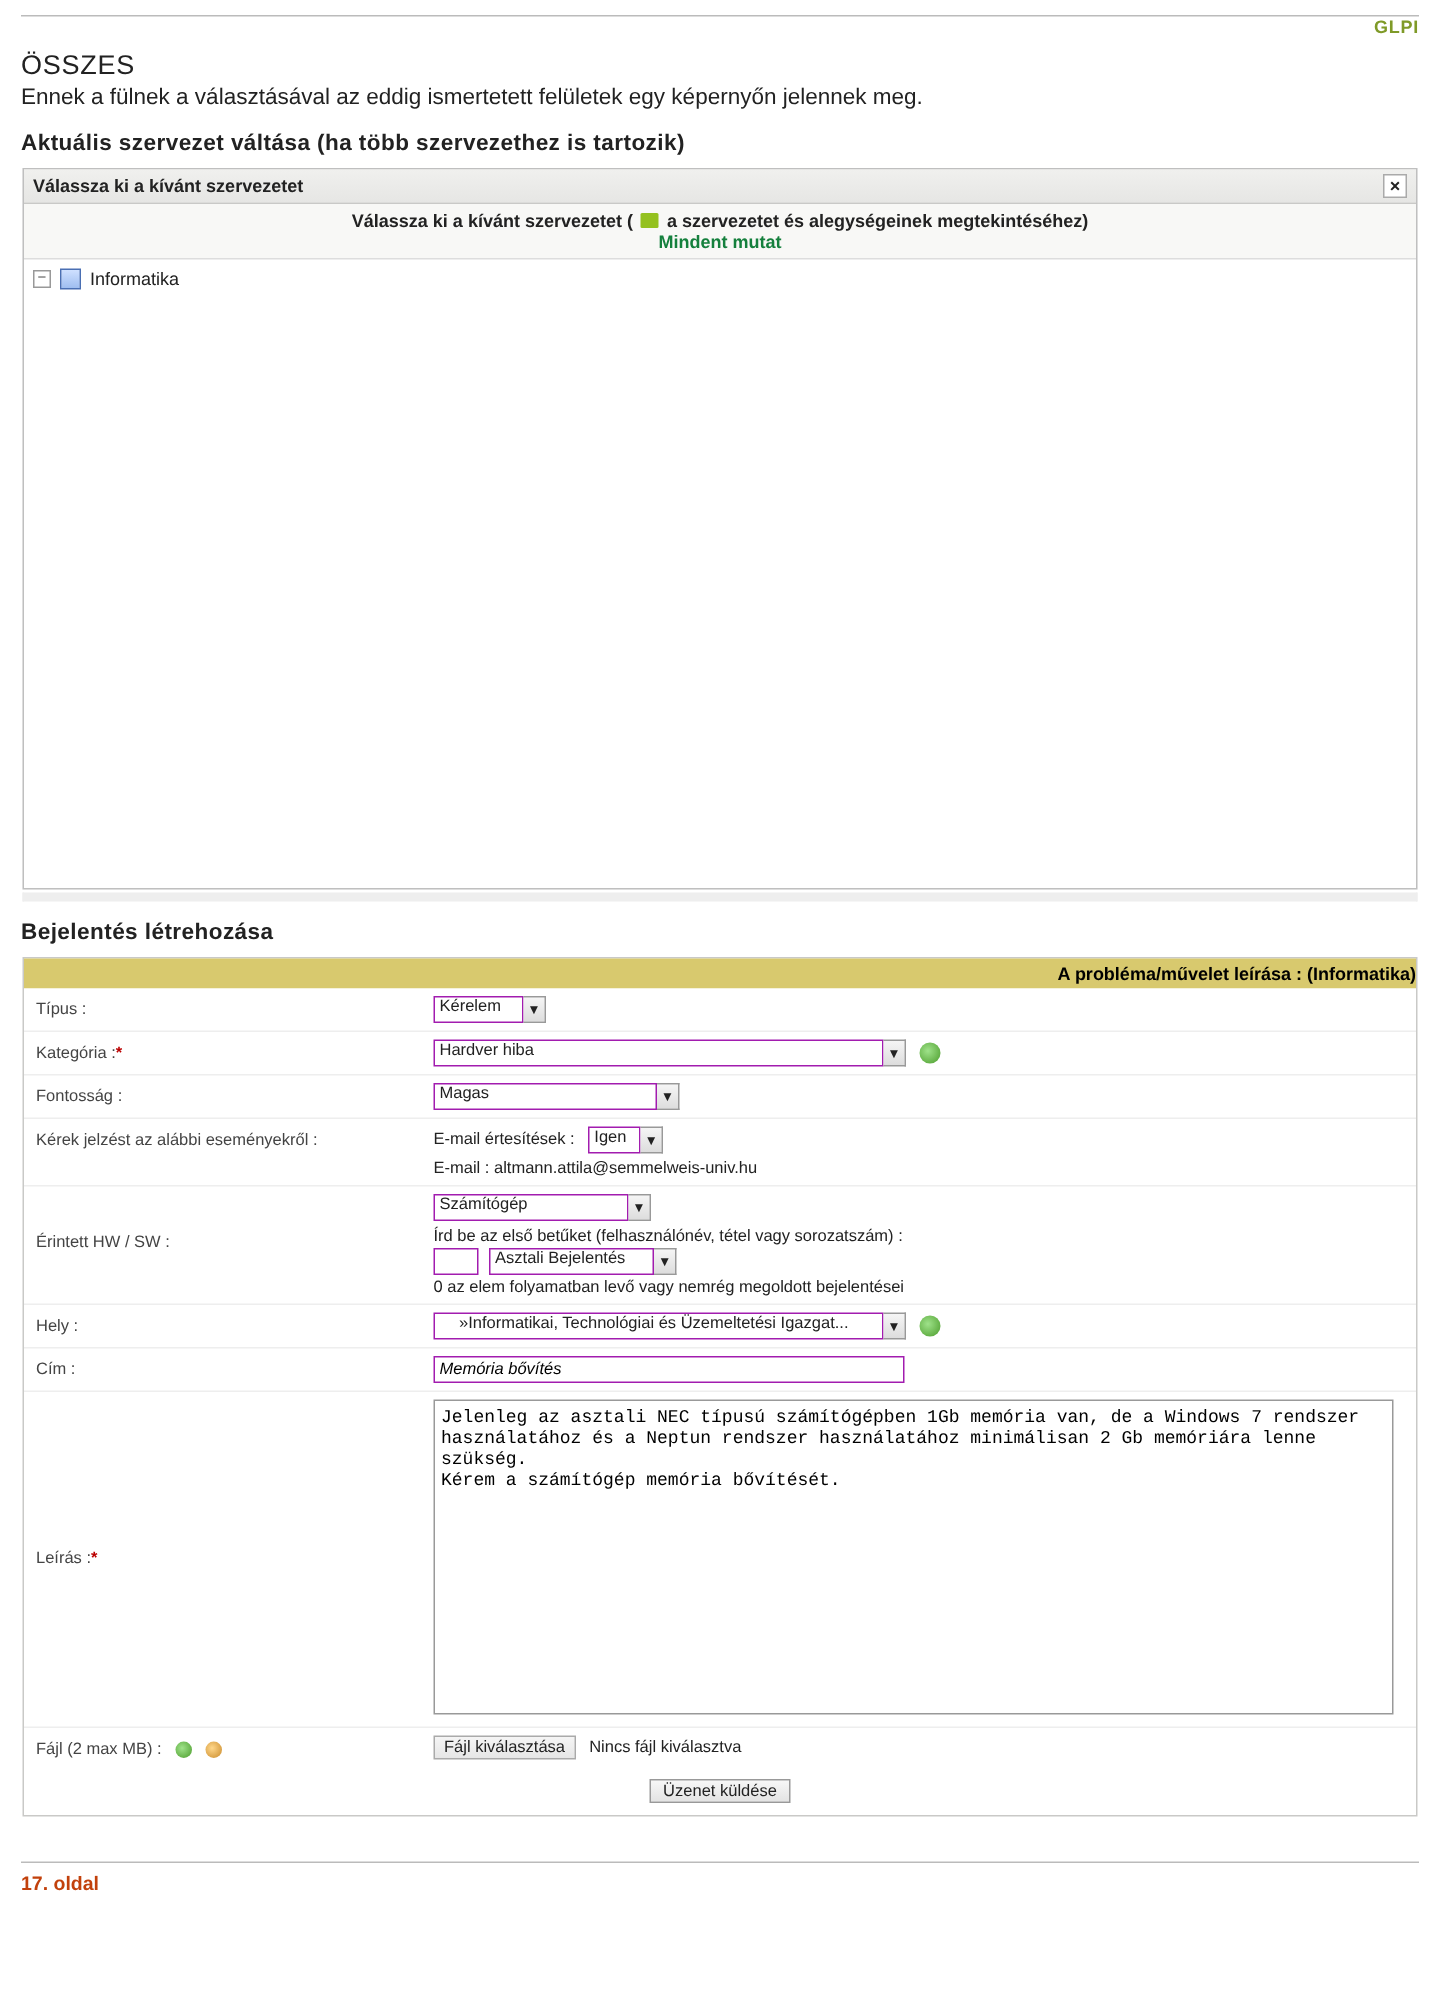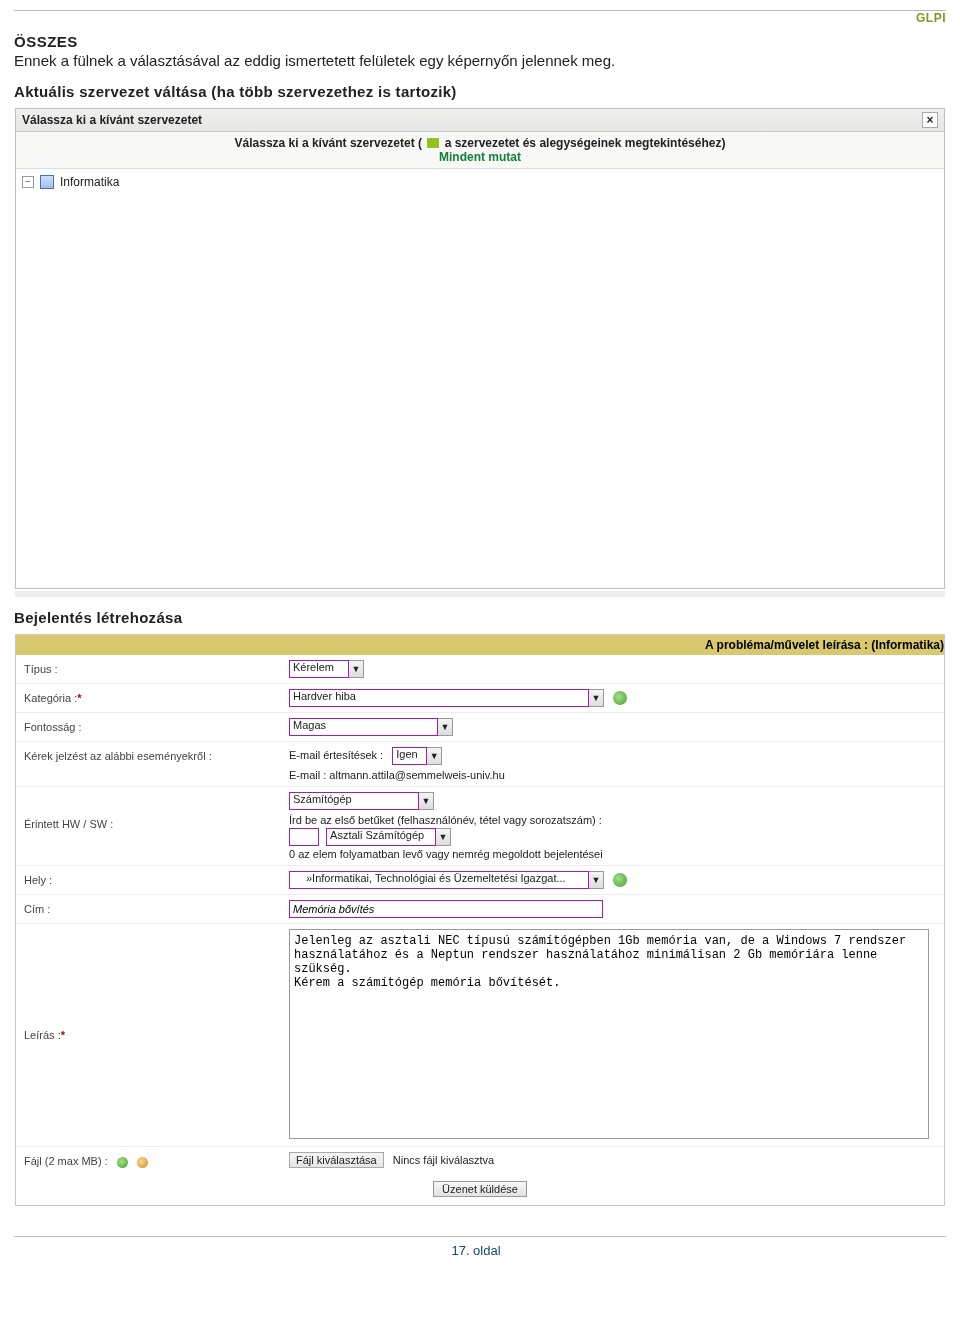--- a/index.html
+++ b/index.html
@@ -1,19 +1,19 @@
 <!DOCTYPE html>
 <html><head>
 <meta charset="utf-8">
 <style>
   html,body{margin:0;padding:0;background:#fff;font-family:Arial,Helvetica,sans-serif;color:#222;}
   .page{width:960px;min-height:1336px;position:relative;padding:10px 14px 0 14px;box-sizing:border-box;}
   .top-rule{border-top:1px solid #bbb;height:0;margin:0 0 4px 0;}
   .header-logo{color:#7f9a28;font-weight:bold;font-size:12px;text-align:right;margin:-4px 0 8px 0;letter-spacing:.5px;}
-  .doc-h{font-family:"Trebuchet MS","Century Gothic",Arial,sans-serif;font-size:15px;font-weight:bold;letter-spacing:.5px;margin:4px 0 2px 0;}
+  .doc-h{font-family:"Trebuchet MS","Century Gothic",Arial,sans-serif;font-size:18px;font-weight:normal;letter-spacing:.5px;margin:4px 0 2px 0;}
   .doc-p{font-family:"Trebuchet MS","Century Gothic",Arial,sans-serif;font-size:15px;margin:0 0 14px 0;}
   .doc-h2{font-family:"Trebuchet MS","Century Gothic",Arial,sans-serif;font-size:15px;font-weight:bold;letter-spacing:.3px;margin:12px 0 8px 0;}
   
   .dlg{border:1px solid #bfbfbf;background:#f8f8f6;width:928px;margin:0 auto 2px auto;}
   .dlg-title{display:flex;justify-content:space-between;align-items:center;background:linear-gradient(#f0f0ee,#e6e6e4);border-bottom:1px solid #c9c9c7;padding:3px 6px;font-size:12px;color:#222;font-weight:bold;}
   .dlg-close{width:14px;height:14px;border:1px solid #aaa;display:flex;align-items:center;justify-content:center;font-size:12px;line-height:12px;background:#fff;cursor:pointer;}
   .dlg-sub{font-size:12px;font-weight:bold;text-align:center;padding:4px 0 0 0;}
   .dlg-sub .dd{display:inline-block;width:12px;height:10px;background:#94c11f;margin:0 2px -1px 2px;border-radius:1px;}
   .show-all{color:#15803d;font-weight:bold;text-align:center;font-size:12px;padding:0 0 4px 0;}
   .tree{background:#fff;border-top:1px solid #ddd;height:420px;padding:6px 6px;box-sizing:border-box;font-size:12px;}
@@ -32,21 +32,21 @@
   .ctrls{flex:1;}
   .sel,.inp{border:1px solid #a21caf;background:#fff;height:18px;font-size:11px;padding:0 3px;box-sizing:border-box;display:inline-block;vertical-align:middle;}
   .dd-btn{display:inline-block;width:15px;height:18px;border:1px solid #999;background:linear-gradient(#f5f5f5,#ddd);border-left:none;box-sizing:border-box;text-align:center;font-size:9px;line-height:16px;vertical-align:middle;}
   .circle-ico{display:inline-block;width:14px;height:14px;border-radius:50%;background:radial-gradient(circle at 40% 40%,#9fe28a,#4a9b2a);margin-left:6px;vertical-align:middle;}
   .ta{width:640px;height:210px;border:1px solid #999;resize:none;font-family:"Courier New",monospace;font-size:12px;padding:4px;box-sizing:border-box;background:#fff;}
   .btn{border:1px solid #999;background:linear-gradient(#f7f7f7,#e3e3e3);padding:1px 8px;font-size:11px;display:inline-block;cursor:pointer;}
   .filebtn{border:1px solid #aaa;background:linear-gradient(#f5f5f5,#e6e6e6);padding:1px 6px;font-size:11px;display:inline-block;}
   .file-status{margin-left:6px;}
   .foot{text-align:center;padding:8px 0;}
   .bottom-rule{border-top:1px solid #bbb;margin-top:30px;}
-  .pgnum{font-family:"Trebuchet MS",Arial,sans-serif;font-size:13px;text-align:center;padding:6px 8px 10px 0;color:#0c4a6e;}
+  .pgnum{font-family:"Trebuchet MS",Arial,sans-serif;font-size:13px;text-align:left;padding:6px 8px 10px 0;color:#c2410c;font-weight:bold;}
 </style>
 </head>
 <body>
 <div class="page">
 
 <div class="top-rule"></div>
 <div class="header-logo">GLPI</div>
 
 <div class="doc-h">ÖSSZES</div>
 <div class="doc-p">Ennek a fülnek a választásával az eddig ismertetett felületek egy képernyőn jelennek meg.</div>
@@ -115,21 +115,21 @@
 
     <div class="row">
       <div class="lbl" style="padding-top:26px">Érintett HW / SW :</div>
       <div class="ctrls">
         <div>
           <span class="sel" style="width:130px">Számítógép</span><span class="dd-btn">▼</span>
         </div>
         <div style="margin-top:4px">Írd be az első betűket (felhasználónév, tétel vagy sorozatszám) :</div>
         <div style="margin-top:2px">
           <input class="inp" style="width: 30px;" value="">
-          <span class="sel" style="width:110px;margin-left:4px">Asztali Számítógép</span><span class="dd-btn">▼</span>
+          <span class="sel" style="width:110px;margin-left:4px">Asztali Bejelentés</span><span class="dd-btn">▼</span>
         </div>
         <div style="margin-top:2px">0 az elem folyamatban levő vagy nemrég megoldott bejelentései</div>
       </div>
     </div>
 
     <div class="row">
       <div class="lbl">Hely :</div>
       <div class="ctrls">
         <span class="sel" style="width:300px;padding-left:16px">»Informatikai, Technológiai és Üzemeltetési Igazgat...</span><span class="dd-btn">▼</span>
         <span class="circle-ico"></span>

